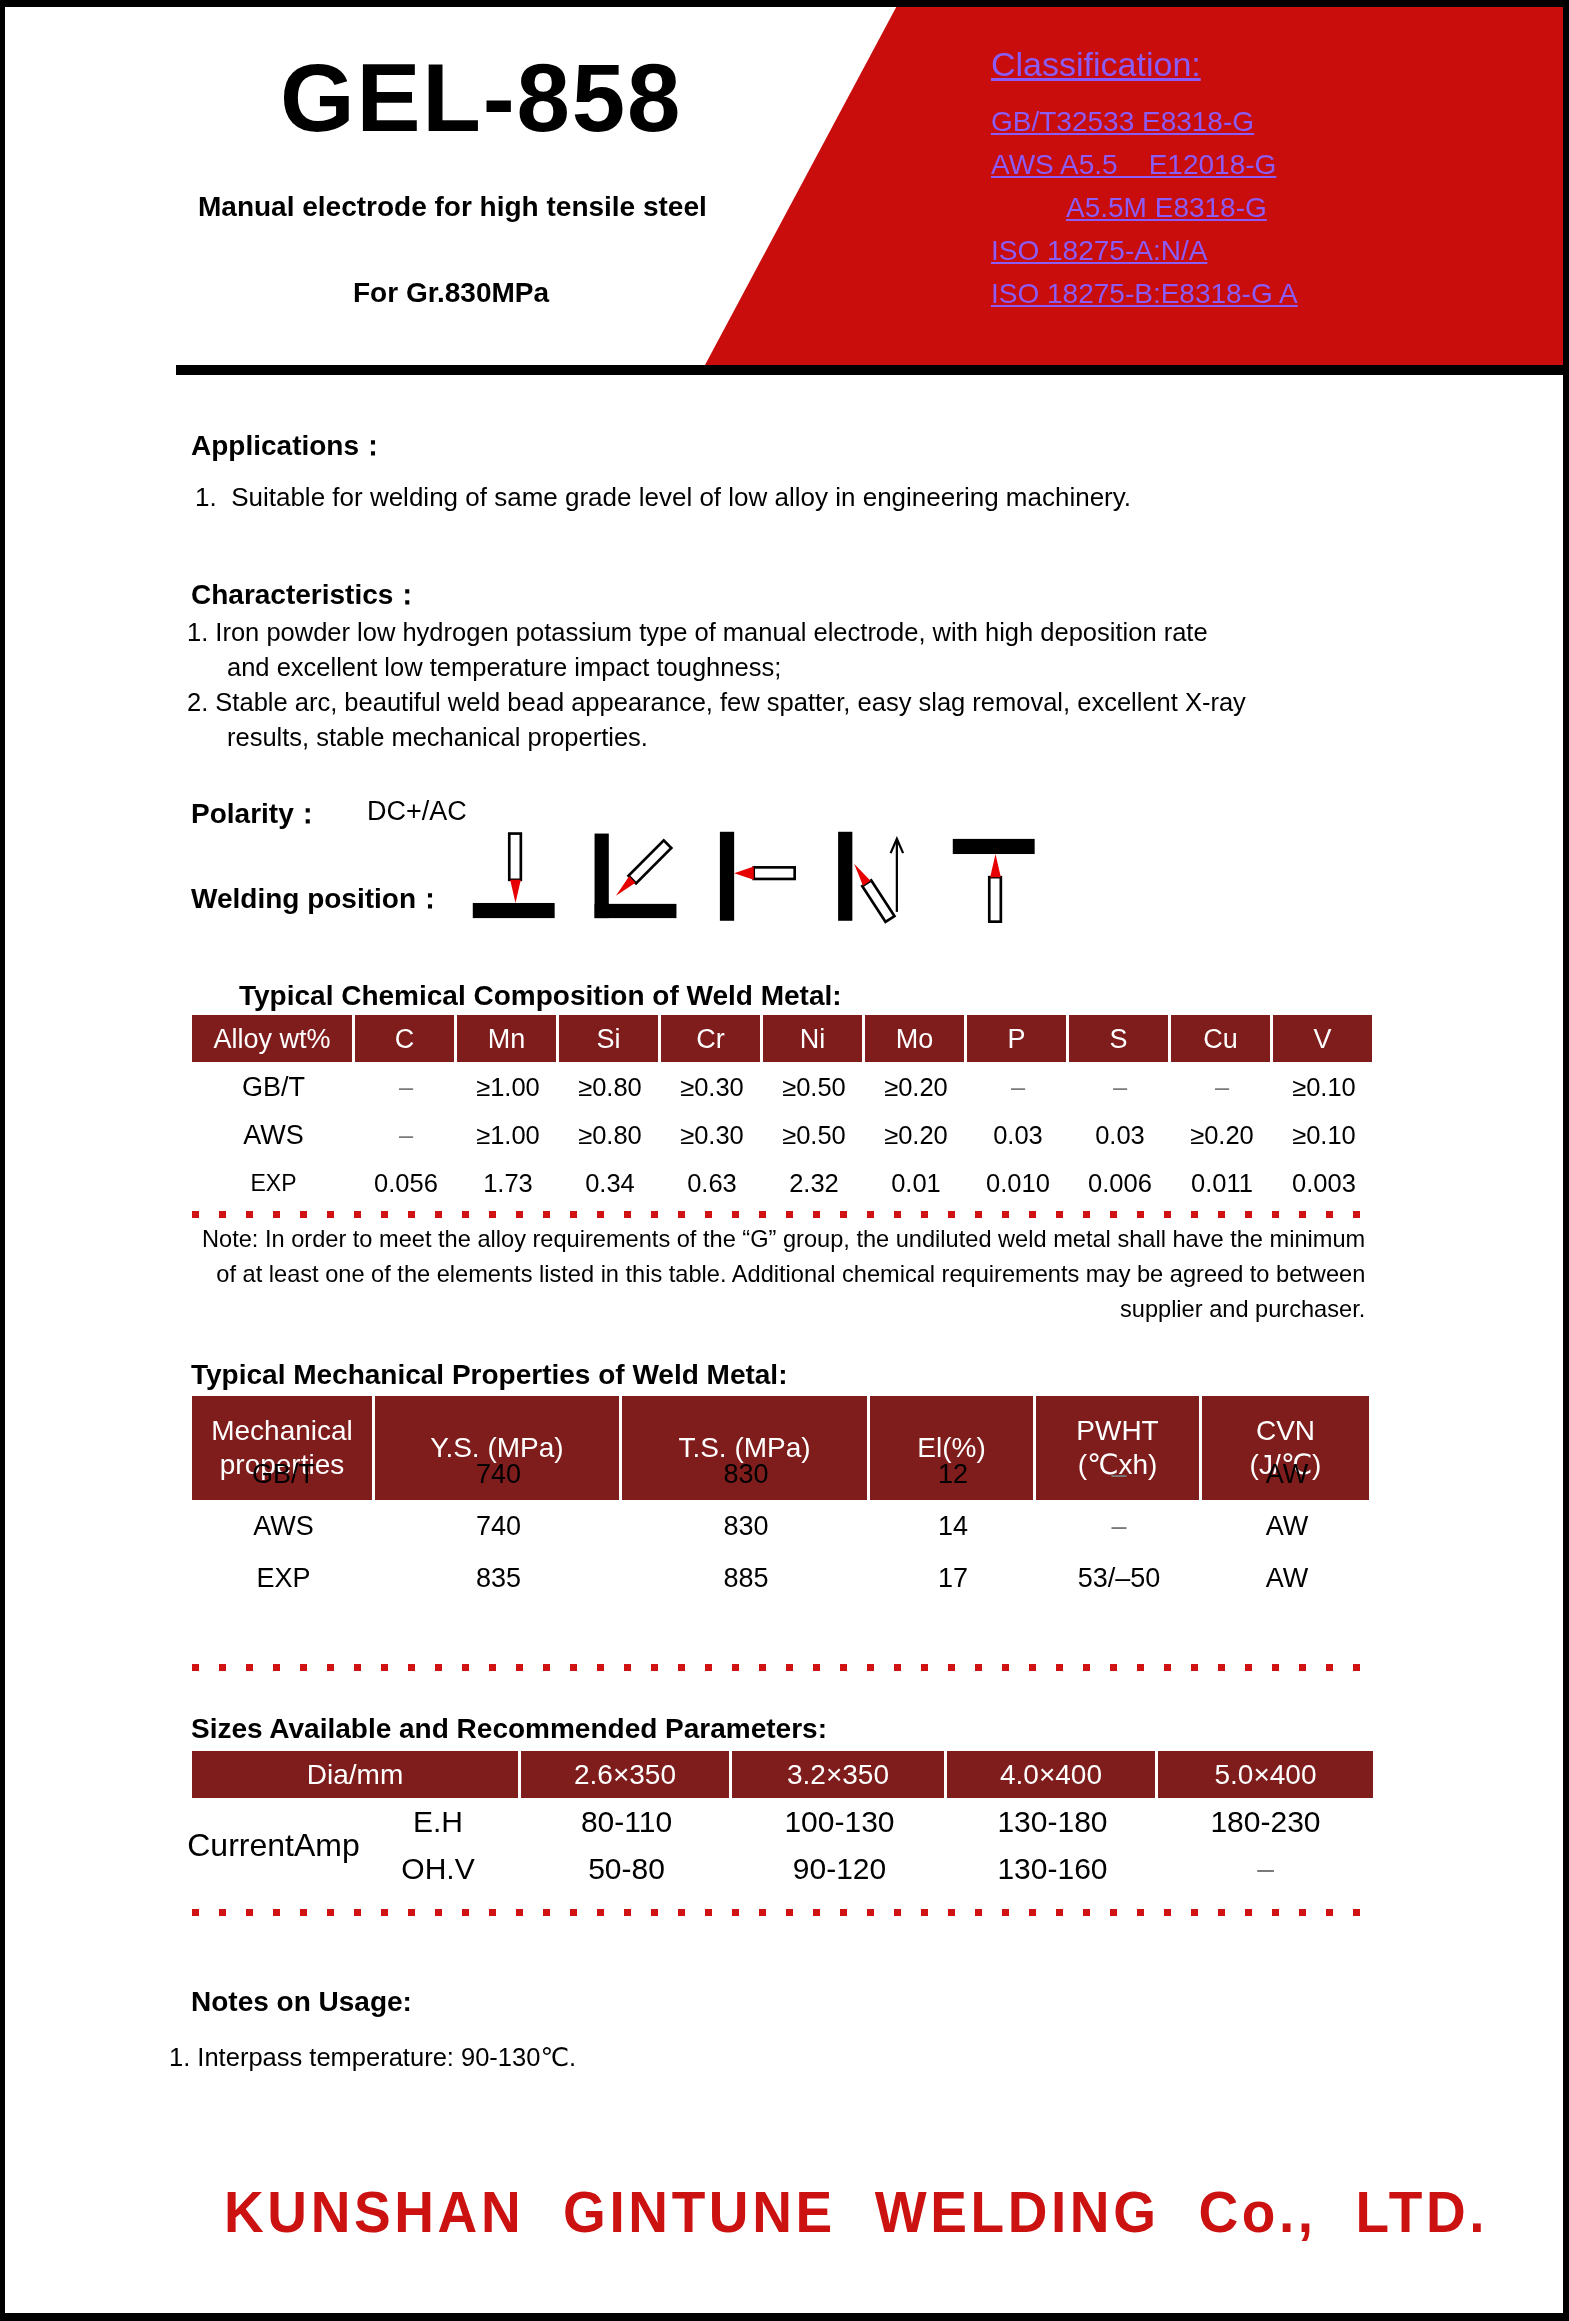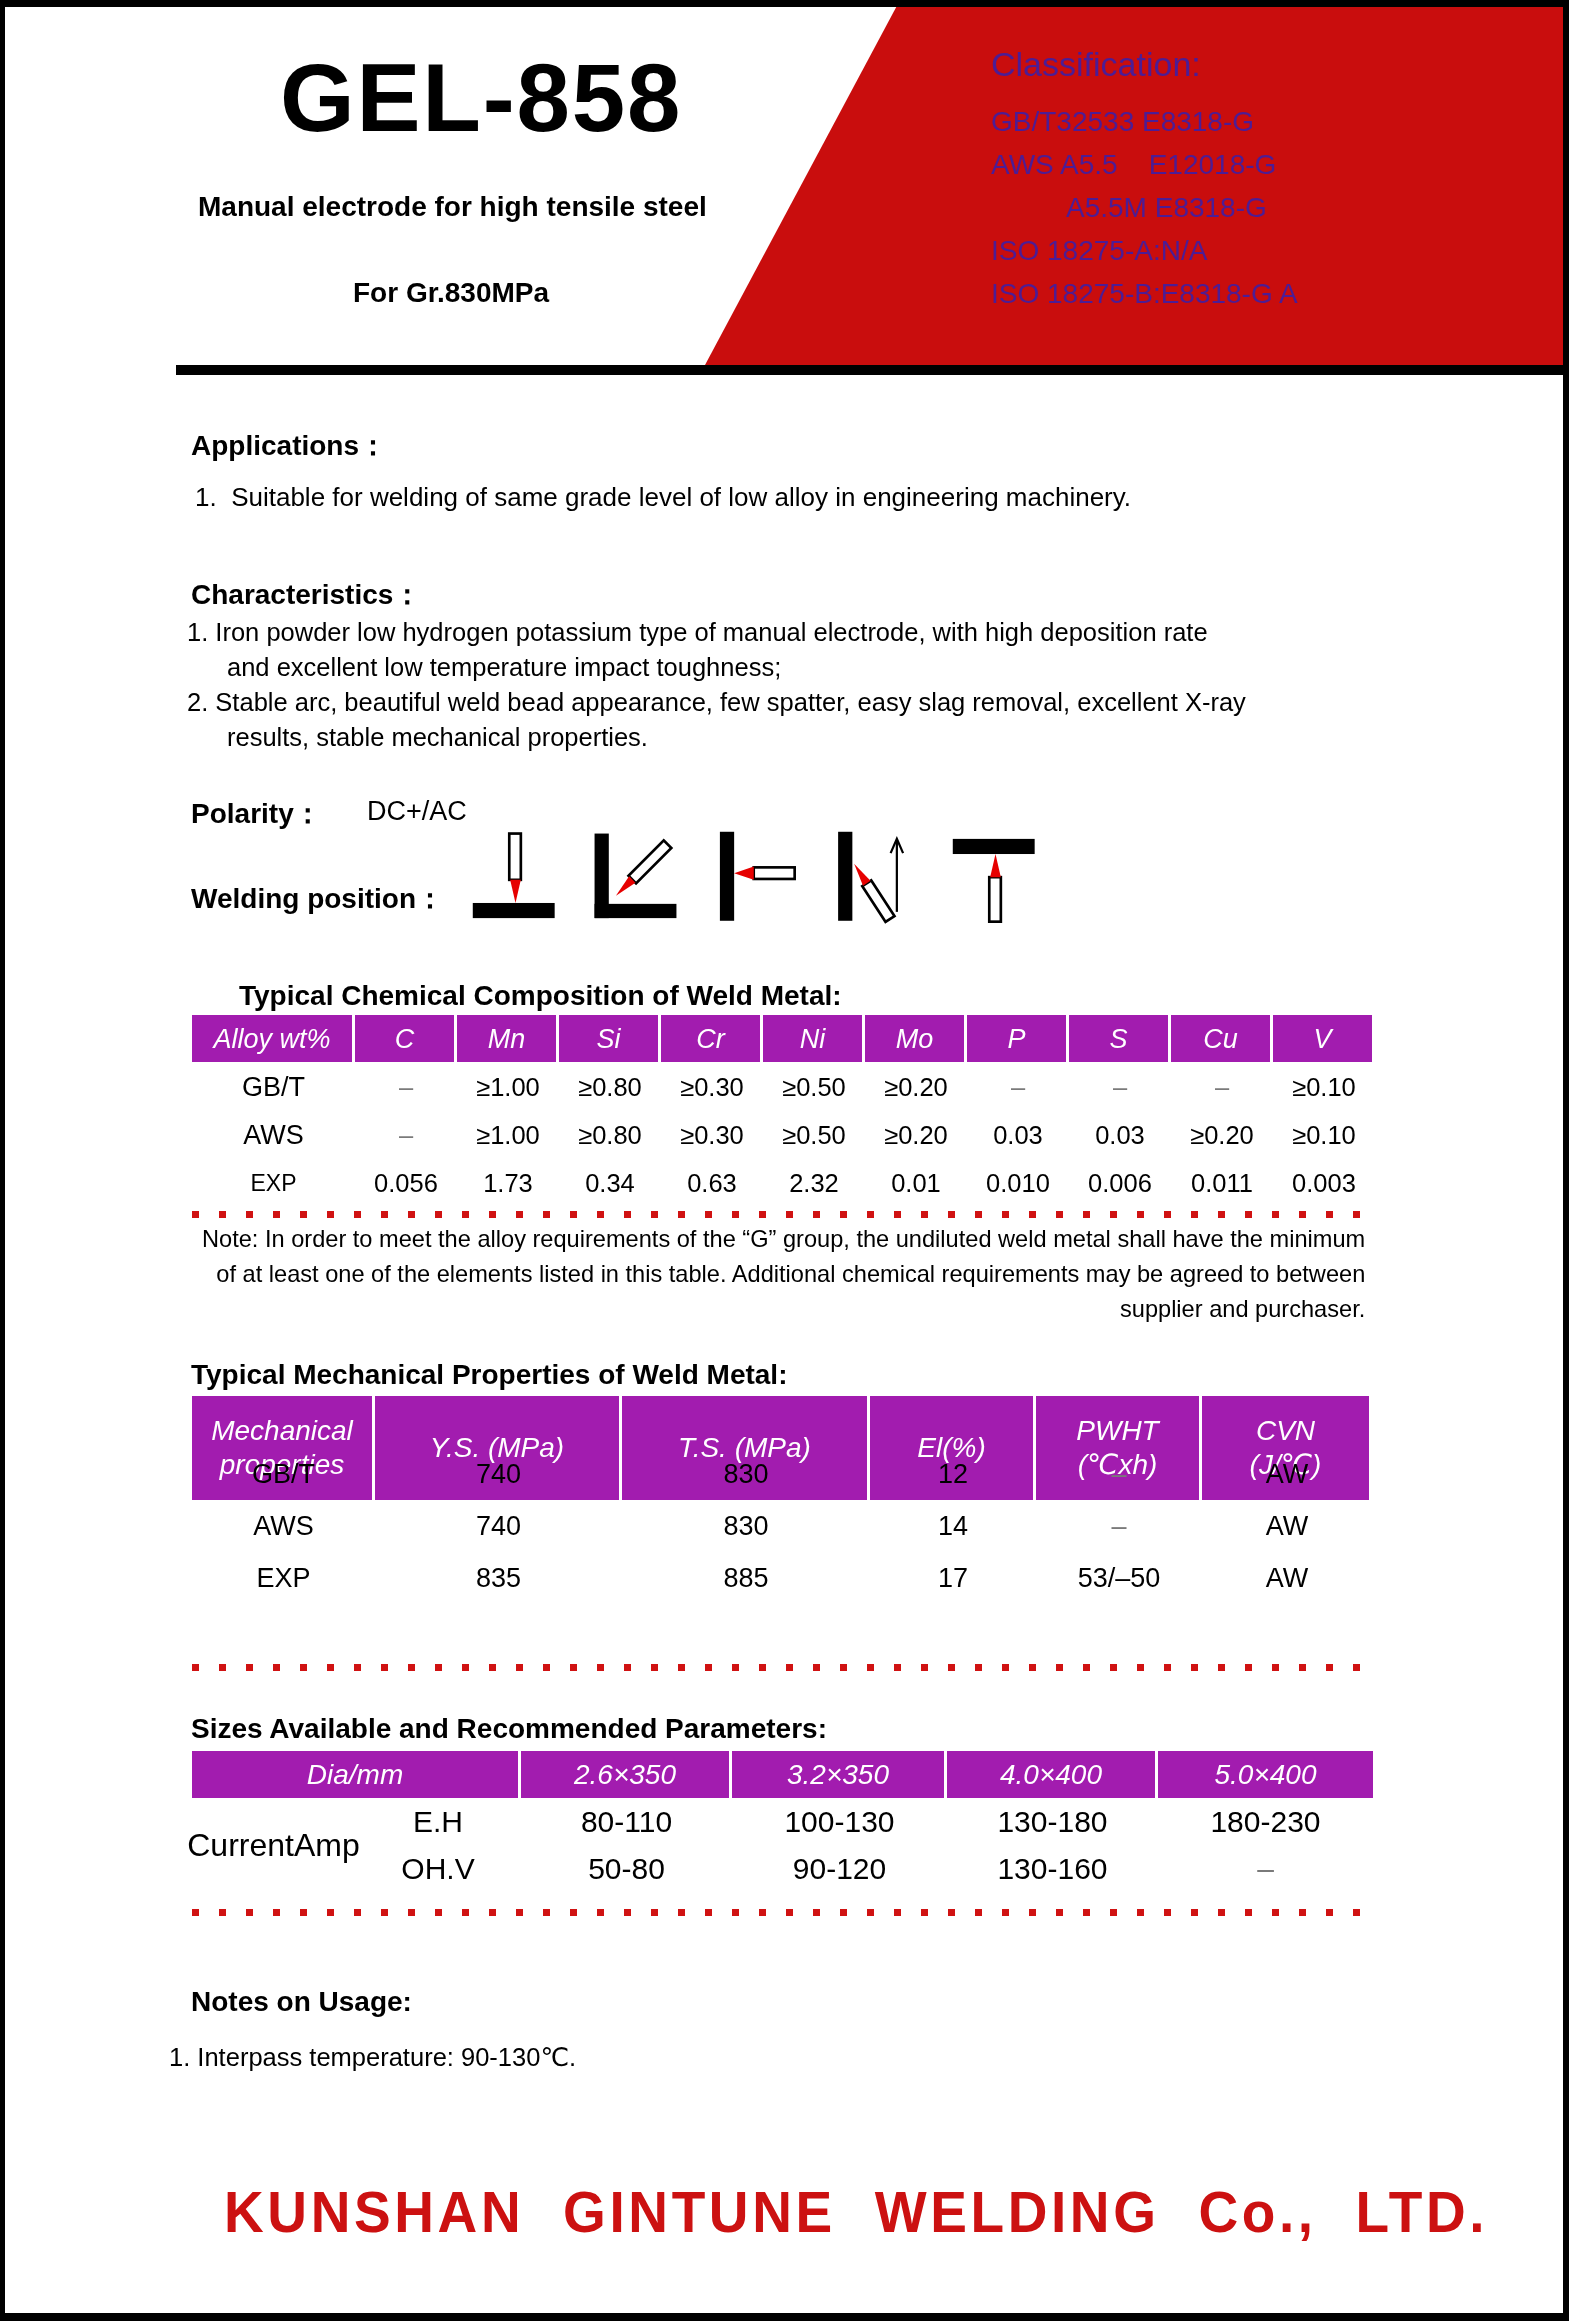--- a/index.html
+++ b/index.html
@@ -12,42 +12,42 @@
   .edge.bottom { left:0; top:2313px; width:1569px; height:9px; }
   .edge.left { left:0; top:0; width:4.5px; height:2322px; }
   .edge.right { left:1563px; top:0; width:6.4px; height:2322px; }
 
   
   .banner { position:absolute; left:0; top:0; width:1569px; height:365px; background:#c90d0d;
             clip-path:polygon(900px 0px, 1569px 0px, 1569px 365px, 705px 365px); z-index:1; }
   .product-title { position:absolute; left:280px; top:45px; font-size:96px; font-weight:700; letter-spacing:1.8px; line-height:1.1; z-index:2; }
   .product-subtitle { position:absolute; left:198px; top:191px; font-size:28px; font-weight:700; z-index:2; }
   .product-grade { position:absolute; left:353px; top:277px; font-size:28px; font-weight:700; z-index:2; }
-  .classification { position:absolute; left:991px; top:45px; color:#4c1d95; z-index:3; }
+  .classification { position:absolute; left:991px; top:45px; color:#8b5cf6; z-index:3;text-decoration:underline; }
   .classification .cls-title { font-size:34px; margin-bottom:16.4px; }
   .classification .cls-line { font-size:28px; line-height:43px; white-space:pre; }
   .classification .cls-line.indent { padding-left:75px; }
   .divider-bar { position:absolute; left:176px; top:365px; width:1393px; height:10px; background:#000; z-index:4; }
 
   
   .h-sec { position:absolute; font-size:28px; font-weight:700; }
   .body-text { position:absolute; font-size:26px; white-space:pre; }
   .char-lines { position:absolute; left:187px; top:615px; font-size:25.5px; }
   .char-lines div { line-height:35px; white-space:pre; }
   .char-lines div.cont { padding-left:40px; }
   .polarity-value { position:absolute; left:367px; top:796px; font-size:27px; }
 
   
   .weld-icons { position:absolute; left:471px; top:831px; display:flex; gap:31px; z-index:2; }
   .weld-icons svg { width:89px; height:95px; display:block; }
 
   
   .tbl { position:absolute; left:192px; width:1181px; display:grid; }
-  .th { background:#a21caf; color:#fff; display:flex; flex-direction:column; align-items:center; justify-content:center;
-        border-right:3.6px solid #fff; font-size:27px; line-height:34px; text-align:center;font-style:italic; }
+  .th { background:#7f1d1d; color:#fff; display:flex; flex-direction:column; align-items:center; justify-content:center;
+        border-right:3.6px solid #fff; font-size:27px; line-height:34px; text-align:center; }
   .th:last-child { border-right:none; }
   .td { display:flex; align-items:center; justify-content:center; font-size:25.5px; }
   .rowlab { font-size:27px; }
   .rowlab.small { font-size:23px; }
   .dash { color:#7a7a7a; }
 
   .chem-grid { top:1015px; grid-template-columns:163px repeat(10,102px); grid-auto-rows:48px; }
   .chem-grid .th { height:47px; }
   .mech-grid { top:1396px; grid-template-columns:183px 247px 248px 166px 166px 170px; grid-auto-rows:52px; }
   .mech-grid .th { height:104px; font-size:28px; }

